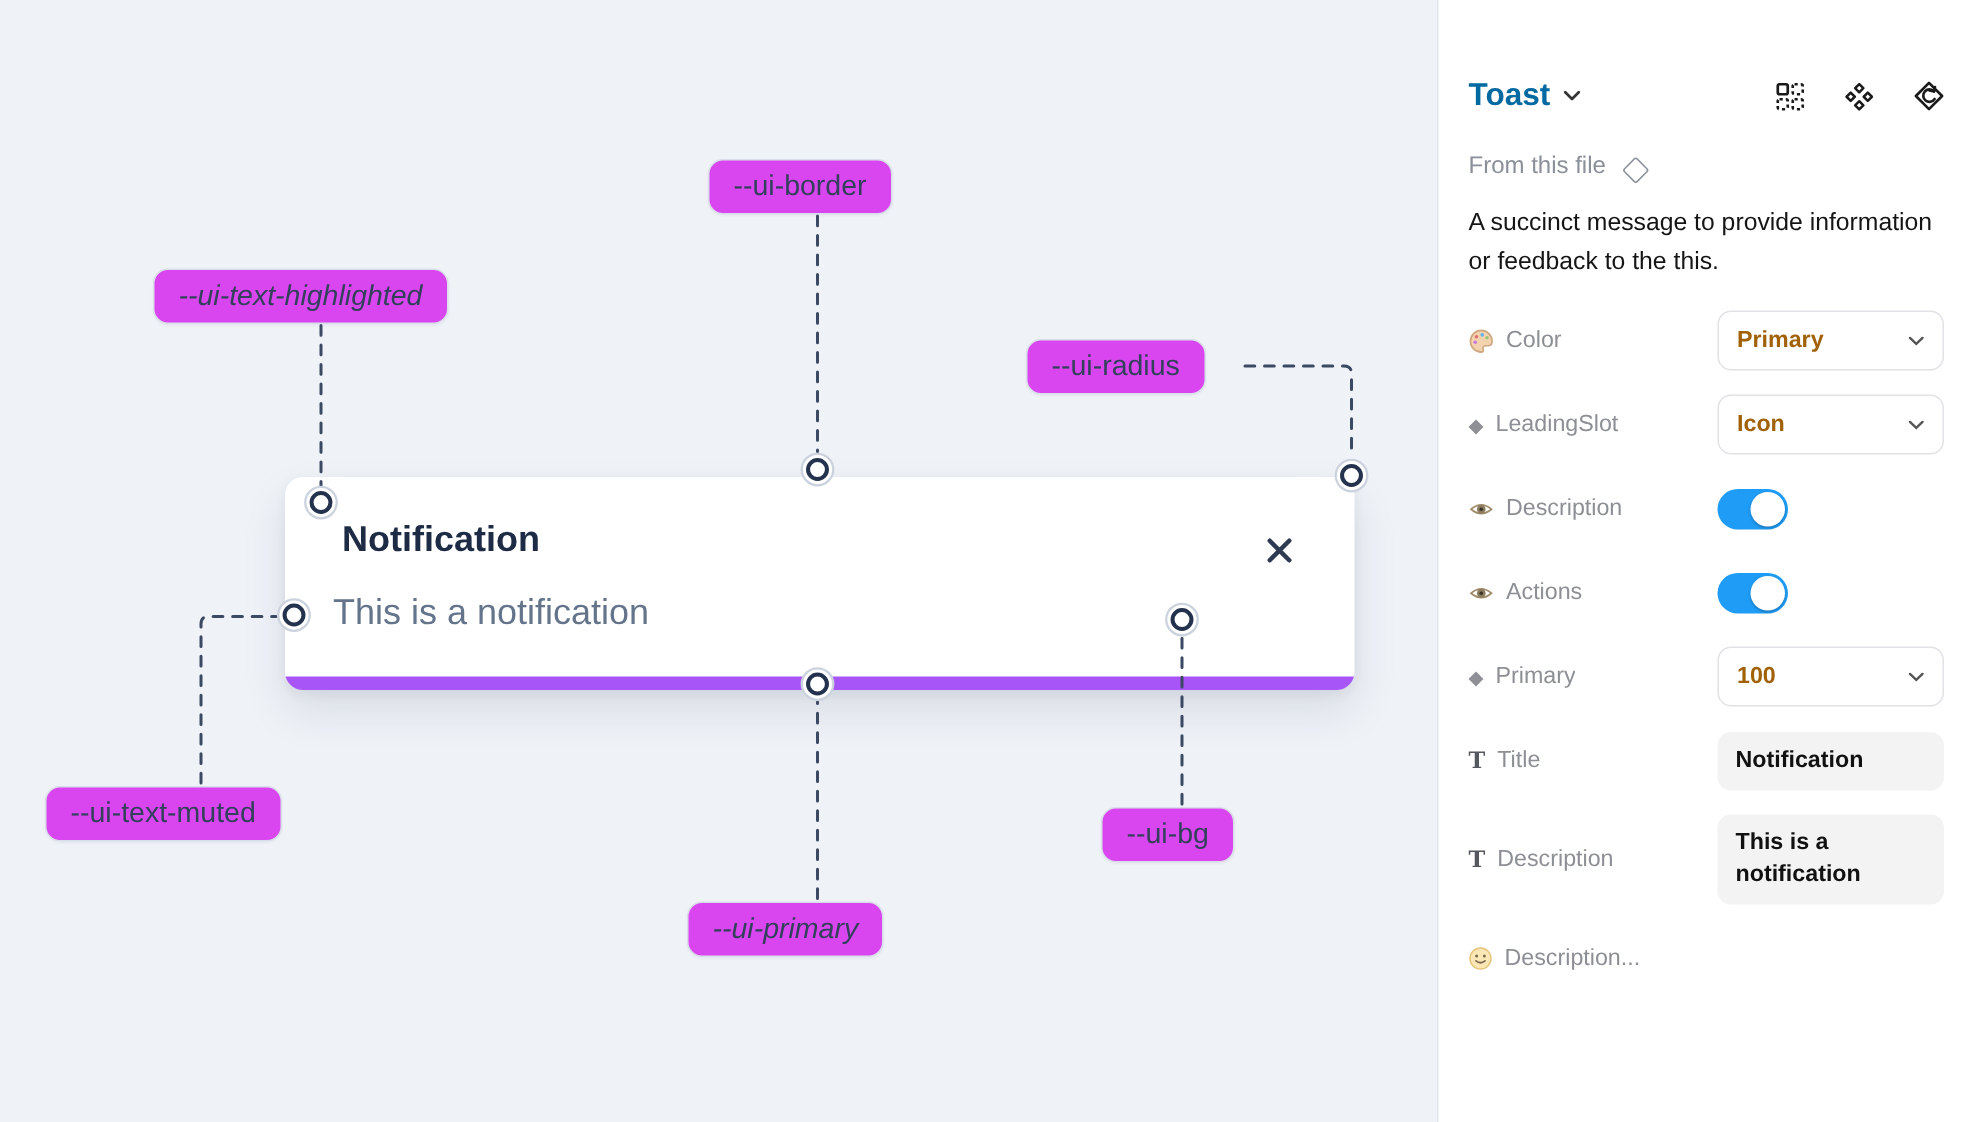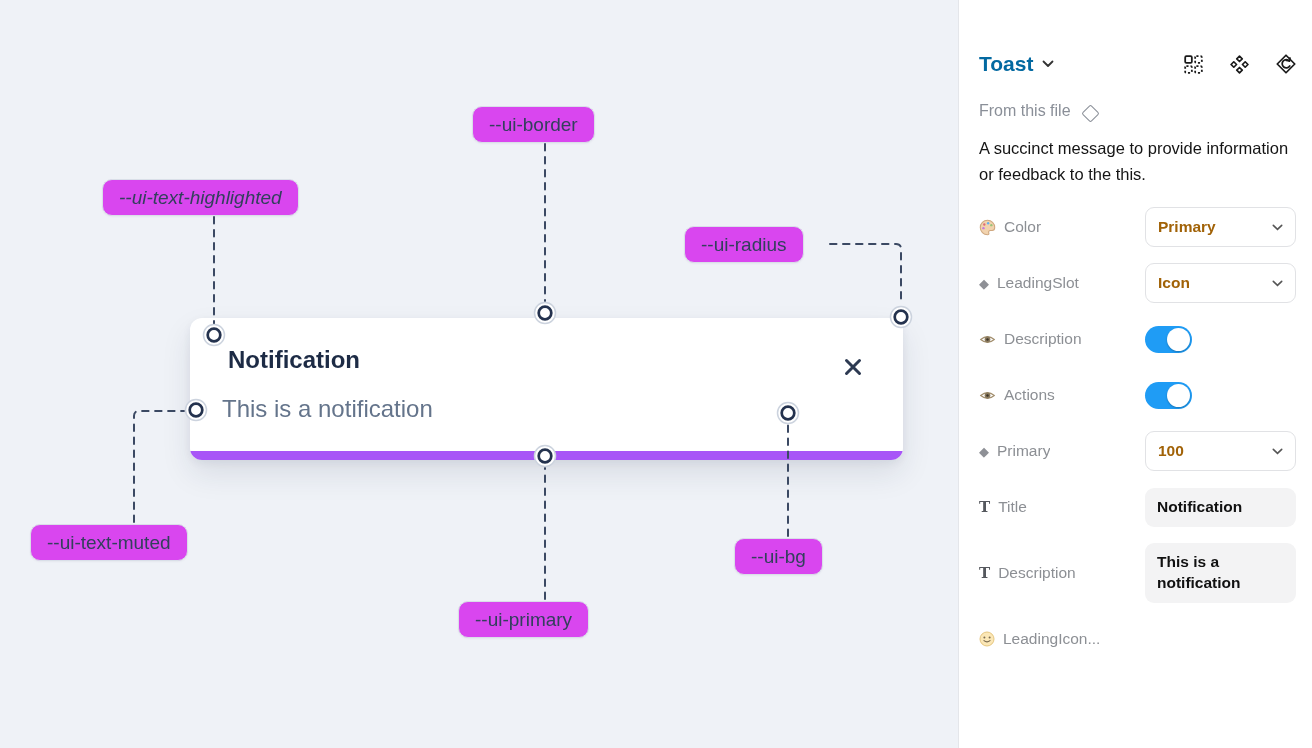--- a/index.html
+++ b/index.html
@@ -68,21 +68,21 @@
 </style>
 </head>
 <body>
 
 <div class="canvas">
 
   <div class="var-pill" style="left:102px;  top:179px;font-style:italic;">--ui-text-highlighted</div>
   <div class="var-pill" style="left:472px; top:106px;">--ui-border</div>
   <div class="var-pill" style="left:684px; top:226px;">--ui-radius</div>
   <div class="var-pill" style="left:30px;  top:524px;">--ui-text-muted</div>
-  <div class="var-pill" style="left:458px; top:601px;">--ui-primary</div>
+  <div class="var-pill" style="left:458px; top:601px;font-style:italic;">--ui-primary</div>
   <div class="var-pill" style="left:734px; top:538px;">--ui-bg</div>
 
   <div class="toast-card">
     <div class="toast-title">Notification</div>
     <div class="toast-desc">This is a notification</div>
     <button class="toast-close" aria-label="close">
       <svg width="20" height="20" viewBox="0 0 20 20">
         <path d="M3.5 3.5 L16.5 16.5 M16.5 3.5 L3.5 16.5" stroke="#2d3a52" stroke-width="3" stroke-linecap="round"></path>
       </svg>
     </button>
@@ -282,18 +282,18 @@
     </div>
 
     <div class="prop-row">
       <span class="prop-label">
         <svg width="16" height="16" viewBox="0 0 16 16">
           <circle cx="8" cy="8" r="7" fill="#fbe7b6" stroke="#e6c67f" stroke-width="1"></circle>
           <circle cx="5.4" cy="6.4" r="1" fill="#7a6a4f"></circle>
             <circle cx="10.6" cy="6.4" r="1" fill="#7a6a4f"></circle>
           <path d="M5 9.6 Q8 12 11 9.6" stroke="#7a6a4f" stroke-width="1.2" fill="none" stroke-linecap="round"></path>
         </svg>
-        <span class="lbl">LeadingIcon...</span>
+        <span class="lbl">Description...</span>
       </span>
     </div>
 
   </div>
 </div>
 
 </body></html>

